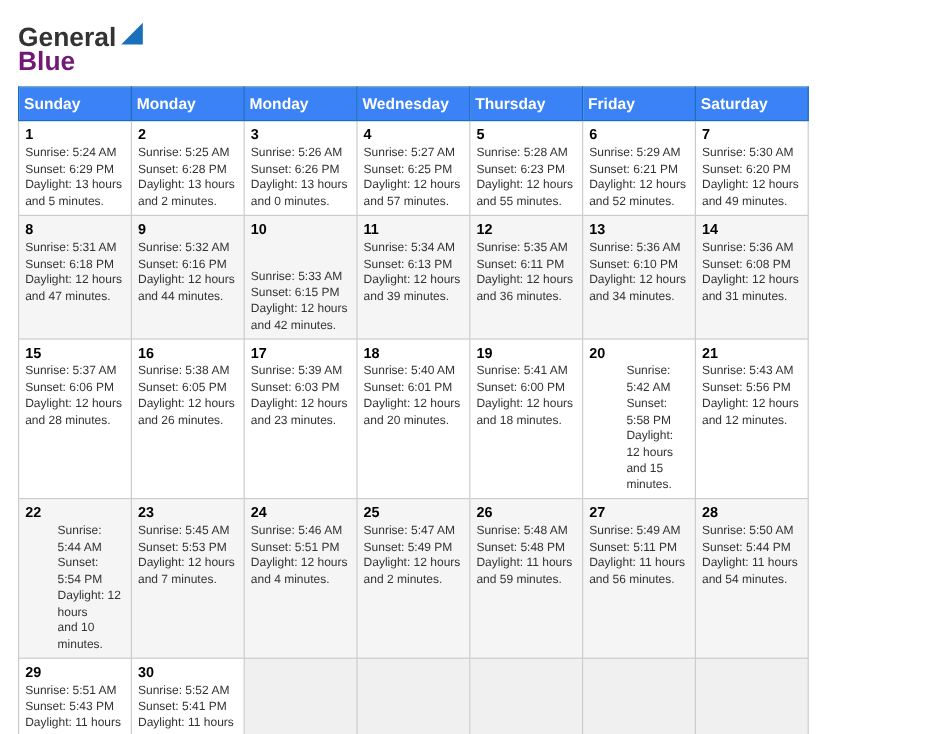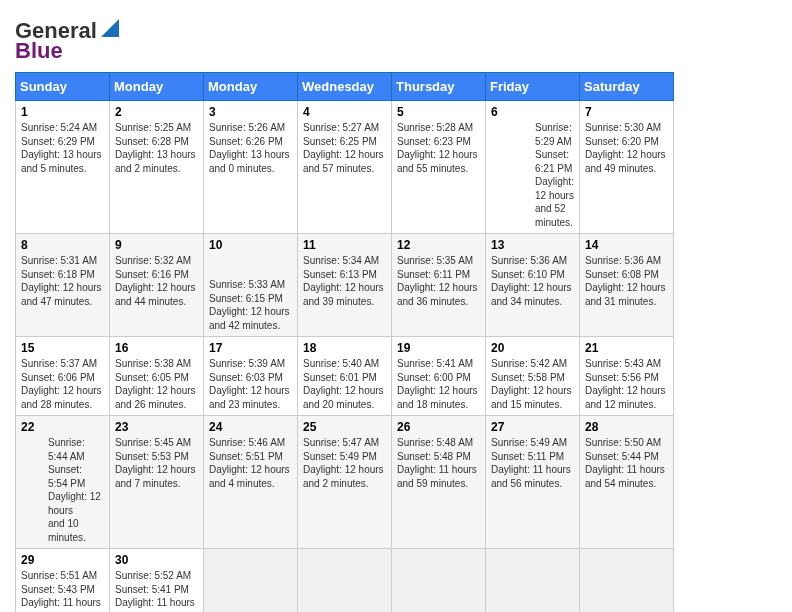--- a/index.html
+++ b/index.html
@@ -149,21 +149,21 @@
           </td>
           <td>
             <span class="day-num">5</span>
             <div class="day-info" style="white-space: pre-line;">Sunrise: 5:28 AM
 Sunset: 6:23 PM
 Daylight: 12 hours
 and 55 minutes.</div>
           </td>
           <td>
             <span class="day-num">6</span>
-            <div class="day-info" style="white-space: pre-line; margin-left: 44px;">Sunrise: 5:29 AM
+            <div class="day-info" style="white-space: pre-line;">Sunrise: 5:29 AM
 Sunset: 6:21 PM
 Daylight: 12 hours
 and 52 minutes.</div>
           </td>
           <td>
             <span class="day-num">7</span>
             <div class="day-info" style="white-space: pre-line;">Sunrise: 5:30 AM
 Sunset: 6:20 PM
 Daylight: 12 hours
 and 49 minutes.</div>
@@ -251,21 +251,21 @@
           </td>
           <td>
             <span class="day-num">19</span>
             <div class="day-info" style="white-space: pre-line;">Sunrise: 5:41 AM
 Sunset: 6:00 PM
 Daylight: 12 hours
 and 18 minutes.</div>
           </td>
           <td>
             <span class="day-num">20</span>
-            <div class="day-info" style="white-space: pre-line;">Sunrise: 5:42 AM
+            <div class="day-info" style="white-space: pre-line; margin-left: 31px;">Sunrise: 5:42 AM
 Sunset: 5:58 PM
 Daylight: 12 hours
 and 15 minutes.</div>
           </td>
           <td>
             <span class="day-num">21</span>
             <div class="day-info" style="white-space: pre-line;">Sunrise: 5:43 AM
 Sunset: 5:56 PM
 Daylight: 12 hours
 and 12 minutes.</div>

